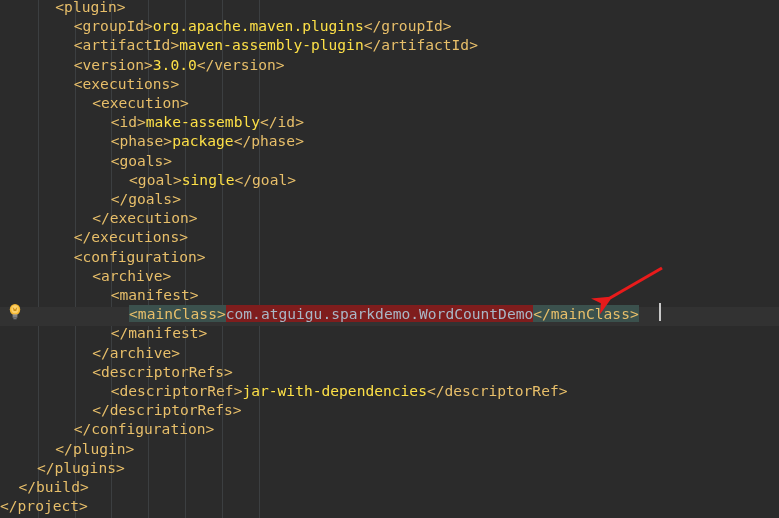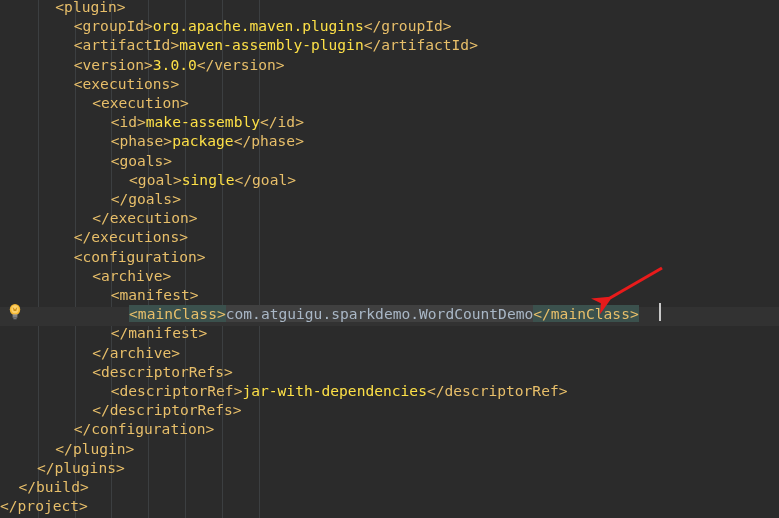--- a/index.html
+++ b/index.html
@@ -53,21 +53,21 @@
     color: #a9b7c6;
   }
   .tag   { color: #e8bf6a; }
   .txt   { color: #fde047; }
   .tagsel {
     color: #e8bf6a;
     background: #3b514d;
     margin-top: 22px;
   }
   .sel {
-    background: #404040;
+    background: #7f1d1d;
     color: #a9b7c6;
   }
   
   #caret {
     position: absolute;
     width: 2px;
     height: 18px;
     background: #c8c8c8;
     pointer-events: none;
   }

